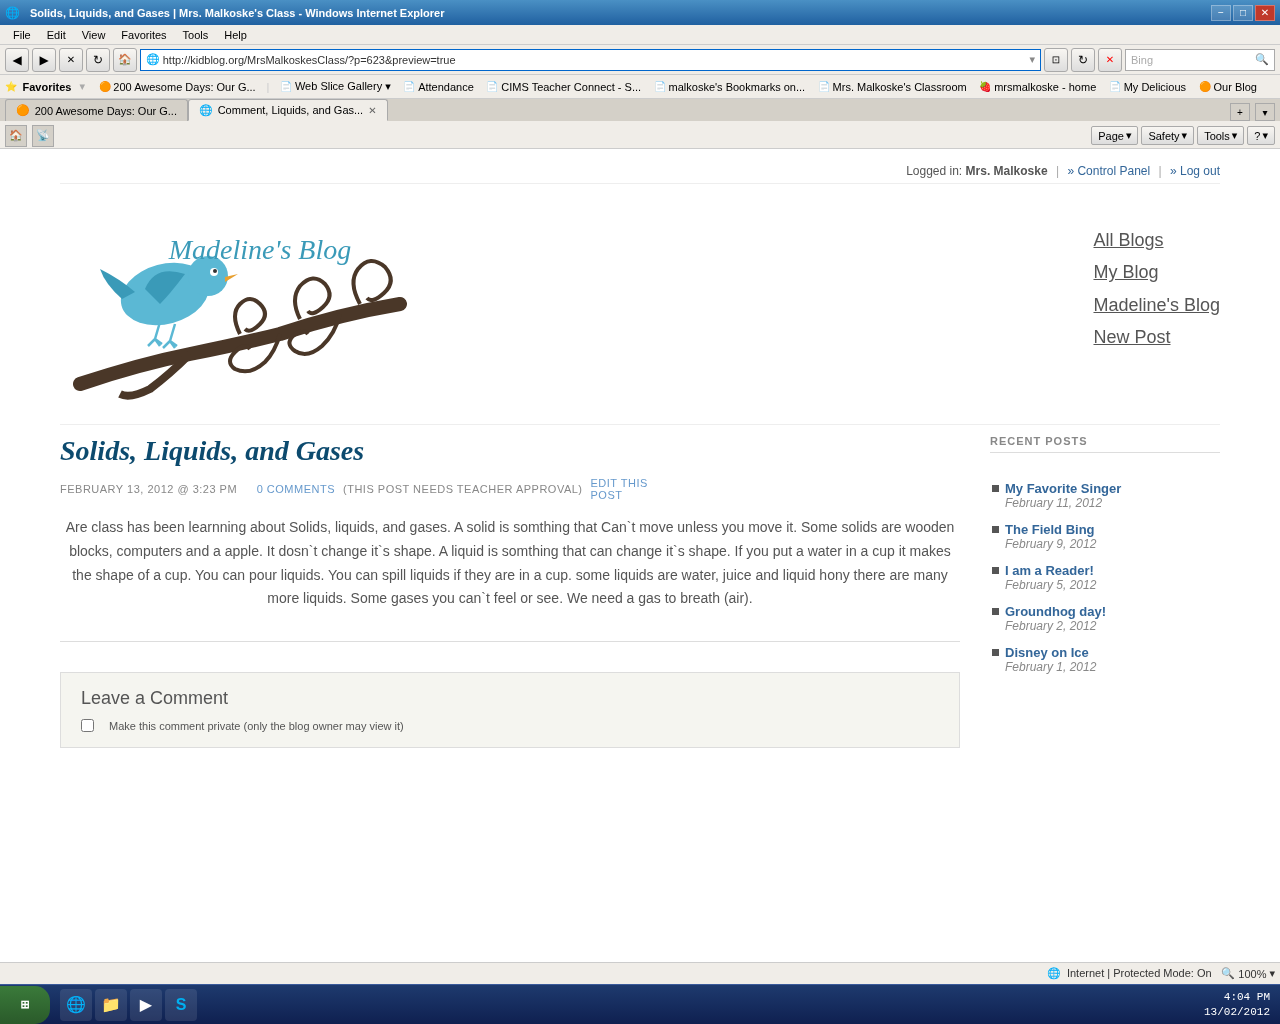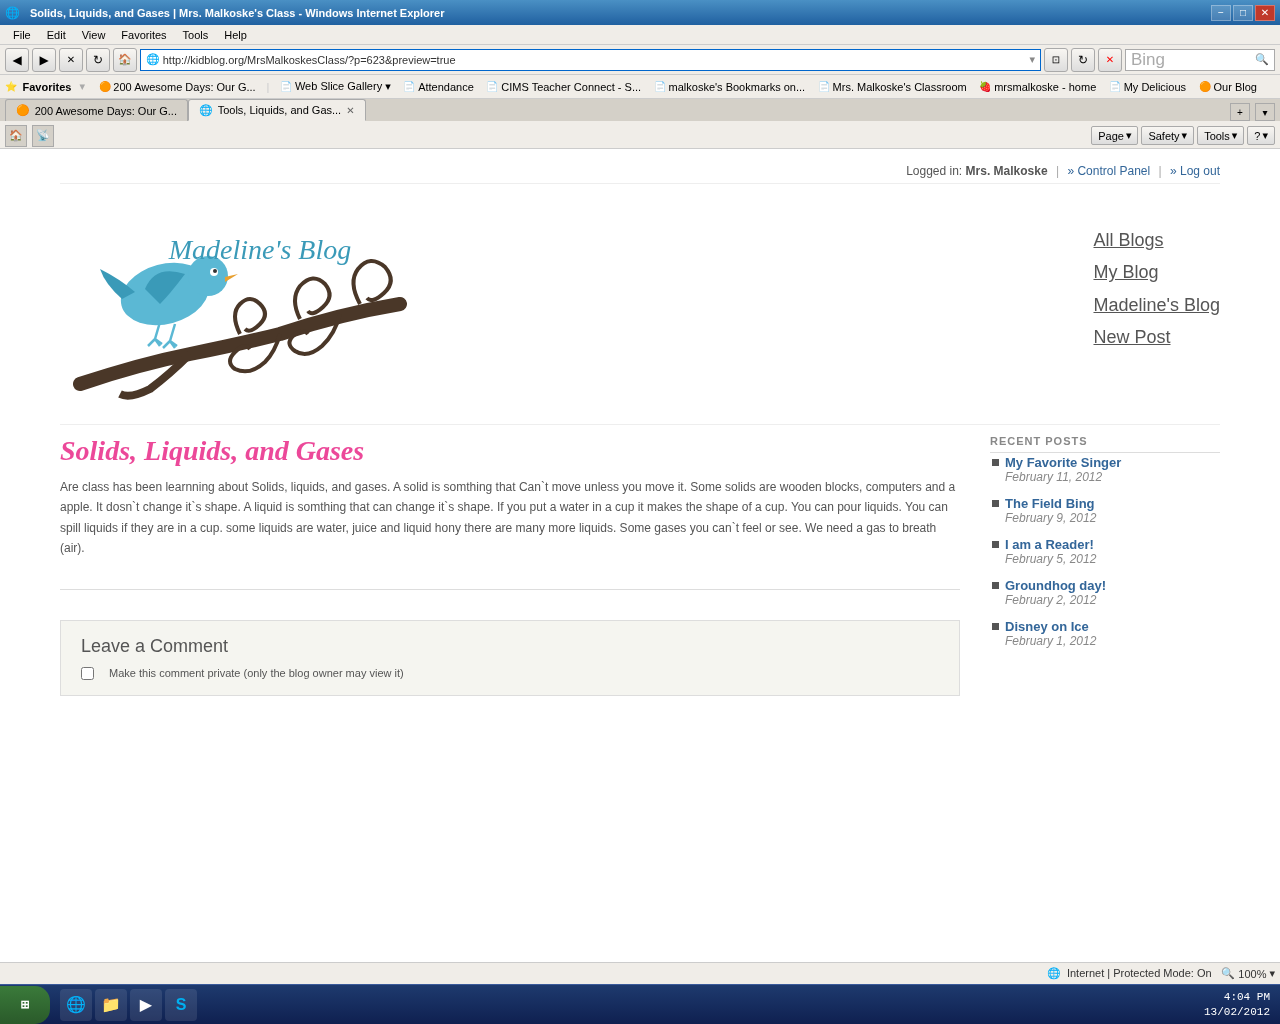--- a/index.html
+++ b/index.html
@@ -68,27 +68,27 @@
     .blog-nav-item { display: block; font-size: 18px; color: #555; line-height: 1.8; cursor: pointer; }
 
     .login-bar { text-align: right; padding: 5px 0; font-size: 12px; color: #555; border-bottom: 1px solid #eee; margin-bottom: 10px; }
     .login-bar a { color: #336699; text-decoration: none; margin-top: 32px; }
     .login-bar strong { font-weight: bold; }
 
     .blog-main { display: flex; gap: 30px; padding: 10px 0; }
     .blog-content { flex: 1; min-width: 0; }
     .blog-sidebar { width: 230px; flex-shrink: 0; }
 
-    .post-title { font-style: italic; font-size: 28px; color: #ec4899; font-weight: bold; margin-bottom: 10px; font-family: Georgia, serif; }
+    .post-title { font-style: italic; font-size: 28px; color: #0c4a6e; font-weight: bold; margin-bottom: 10px; font-family: Georgia, serif; }
     .post-meta { font-size: 11px; color: #888; text-transform: uppercase; letter-spacing: 0.5px; margin-bottom: 15px; display: flex; align-items: center; gap: 8px; }
     .post-meta a { color: #6699cc; text-decoration: none; text-transform: uppercase; }
     .post-approval { color: #888; }
-    .post-body { font-size: 12px; color: #555; line-height: 1.7; margin-top: 10px; }
-
-    .recent-posts-title { font-size: 11px; color: #888; text-transform: uppercase; letter-spacing: 1px; font-weight: bold; border-bottom: 1px solid #ddd; padding-bottom: 5px; margin-bottom: 2px; }
+    .post-body { font-size: 14px; color: #555; line-height: 1.7; margin-top: 10px; text-align: center; }
+
+    .recent-posts-title { font-size: 11px; color: #888; text-transform: uppercase; letter-spacing: 1px; font-weight: bold; border-bottom: 1px solid #ddd; padding-bottom: 5px; margin-bottom: 28px; }
     .recent-post-item { margin-bottom: 12px; padding-left: 15px; position: relative; }
     .recent-post-bullet { position: absolute; left: 2px; top: 4px; width: 7px; height: 7px; background: #555; }
     .recent-post-link { color: #336699; font-size: 13px; font-weight: bold; text-decoration: none; display: block; }
     .recent-post-date { color: #888; font-style: italic; font-size: 12px; }
 
     .comment-section { background: #f5f5f0; border: 1px solid #ddd; padding: 15px 20px; margin-top: 12px; }
     .comment-title { font-size: 18px; color: #555; margin-bottom: 10px; font-weight: normal; }
     .comment-login { font-size: 12px; color: #555; margin-bottom: 10px; }
     .comment-login strong { font-weight: bold; }
     .comment-login a { color: #6699cc; }
@@ -130,21 +130,21 @@
     <div class="nav-btn" style="font-size:11px;">🏠</div>
     <div class="address-bar">
       <span style="color:#0066cc; margin-right:3px;">🌐</span>
       <span class="address-text">http://kidblog.org/MrsMalkoskesClass/?p=623&amp;preview=true</span>
       <span style="margin-left:5px; color:#888;">▾</span>
     </div>
     <div class="nav-btn" style="font-size:10px;">⊡</div>
     <div class="nav-btn">↻</div>
     <div class="nav-btn" style="font-size:10px; color:red;">✕</div>
     <div class="search-bar">
-      <span style="color:#aaa; font-size:17px;">Bing</span>
+      <span style="color:#aaa; font-size:11px;">Bing</span>
       <span style="margin-left:auto; color:#666;">🔍</span>
     </div>
   </div>
 
   <div class="favorites-bar">
     <span class="fav-icon">⭐</span>
     <span class="favorites-label">Favorites</span>
     <span style="color:#aaa; margin-right:5px;">▾</span>
     <span class="fav-item">
       <span class="fav-icon">🟠</span>
@@ -186,21 +186,21 @@
   </div>
 
   <div class="tab-bar">
     <div style="display:flex; align-items:flex-end; width:100%;">
       <div class="tab">
         <span>🟠</span>
         <span>200 Awesome Days: Our G...</span>
       </div>
       <div class="tab active">
         <span>🌐</span>
-        <span>Tools, Liquids, and Gas...</span>
+        <span>Comment, Liquids, and Gas...</span>
         <span class="tab-close">✕</span>
       </div>
       <div class="tab-right">
         <div class="tab-nav-btn">+</div>
         <div class="tab-nav-btn">▾</div>
       </div>
     </div>
   </div>
 
   <div class="toolbar-row">
@@ -280,20 +280,27 @@
           <a href="#" class="blog-nav-item">Madeline's Blog</a>
           <a href="#" class="blog-nav-item">New Post</a>
         </div>
       </div>
 
       <div class="blog-main">
 
         <div class="blog-content">
           <h1 class="post-title">Solids, Liquids, and Gases</h1>
 
+          <div class="post-meta">
+            <span>FEBRUARY 13, 2012 @ 3:23 PM</span>
+            <span>&nbsp;</span>
+            <a href="#" style="color:#6699cc;">0 COMMENTS</a>
+            <span class="post-approval">(THIS POST NEEDS TEACHER APPROVAL)</span>
+            <a href="#" style="color:#6699cc; text-transform:uppercase;">EDIT THIS<br>POST</a>
+          </div>
 
           <div class="post-body">Are class has been learnning about Solids, liquids, and gases. A solid is somthing that Can`t move unless you move it. Some solids are wooden blocks, computers and a apple. It dosn`t change it`s shape. A liquid is somthing that can change it`s shape. If you put a water in a cup it makes the shape of a cup. You can pour liquids. You can spill liquids if they are in a cup. some liquids are water, juice and liquid hony there are many more liquids. Some gases you can`t feel or see. We need a gas to breath (air).</div>
 
           <hr style="margin: 30px 0; border: none; border-top: 1px solid #ddd;">
 
           <div class="comment-section">
             <h3 class="comment-title">Leave a Comment</h3>
             <div class="comment-private">
               <input type="checkbox" style="">
               <span>Make this comment private (only the blog owner may view it)</span>

